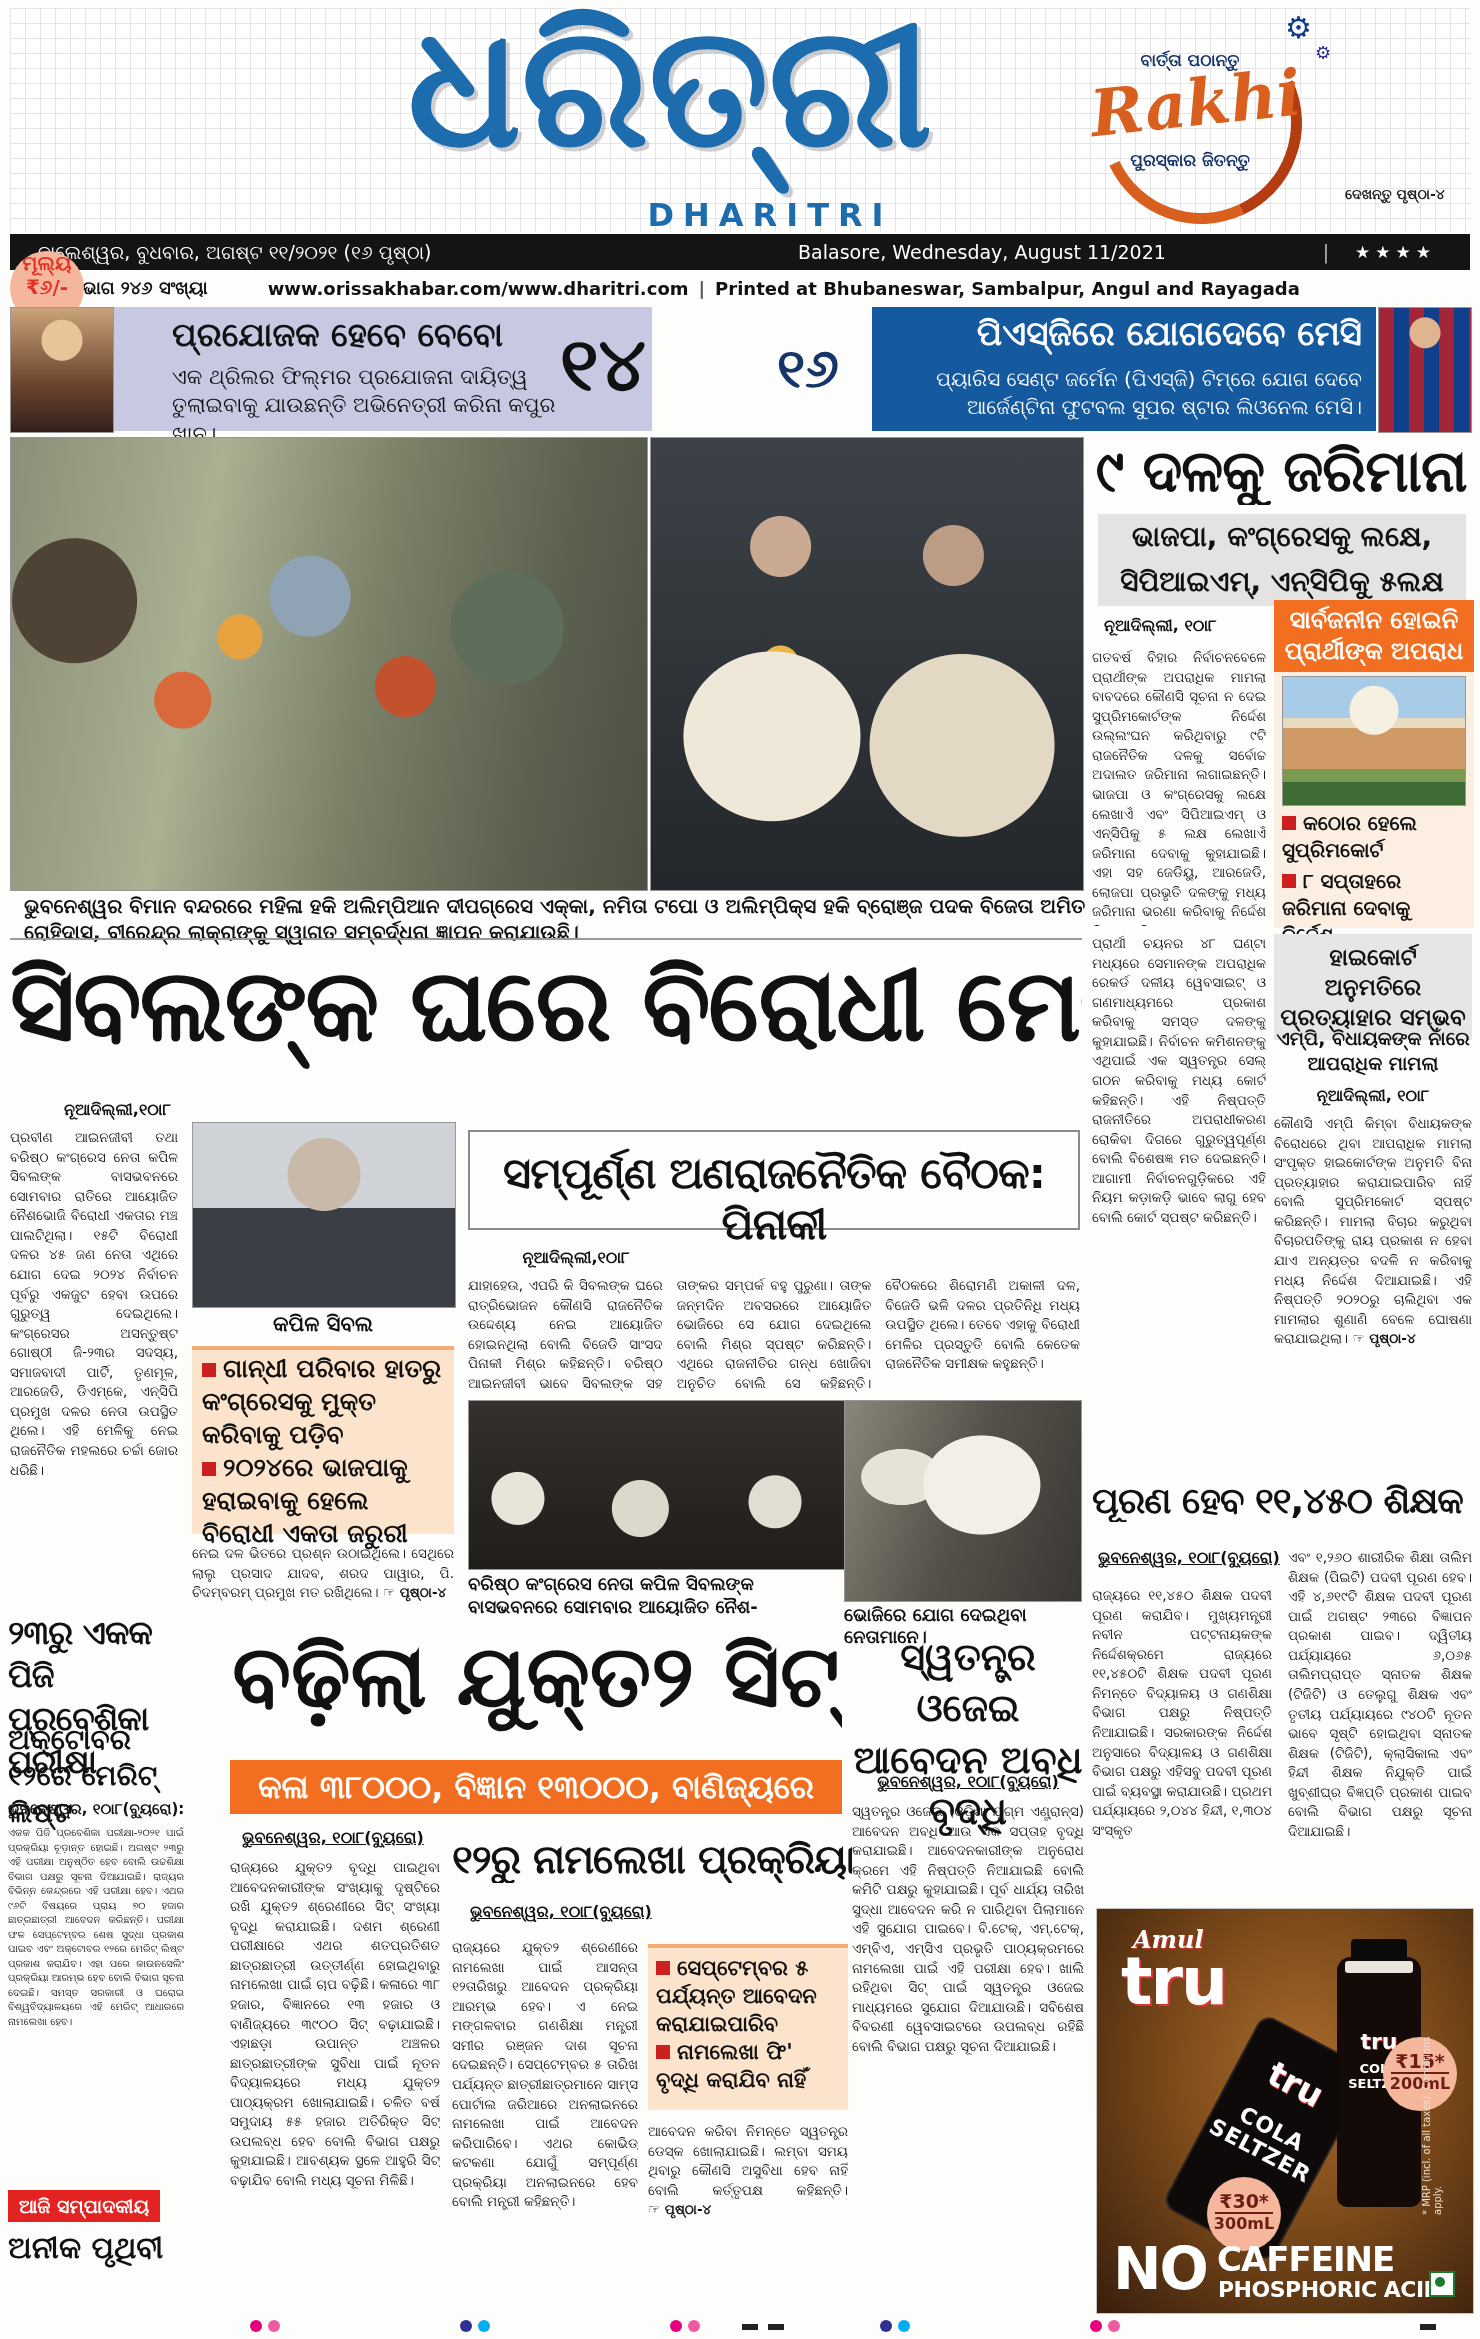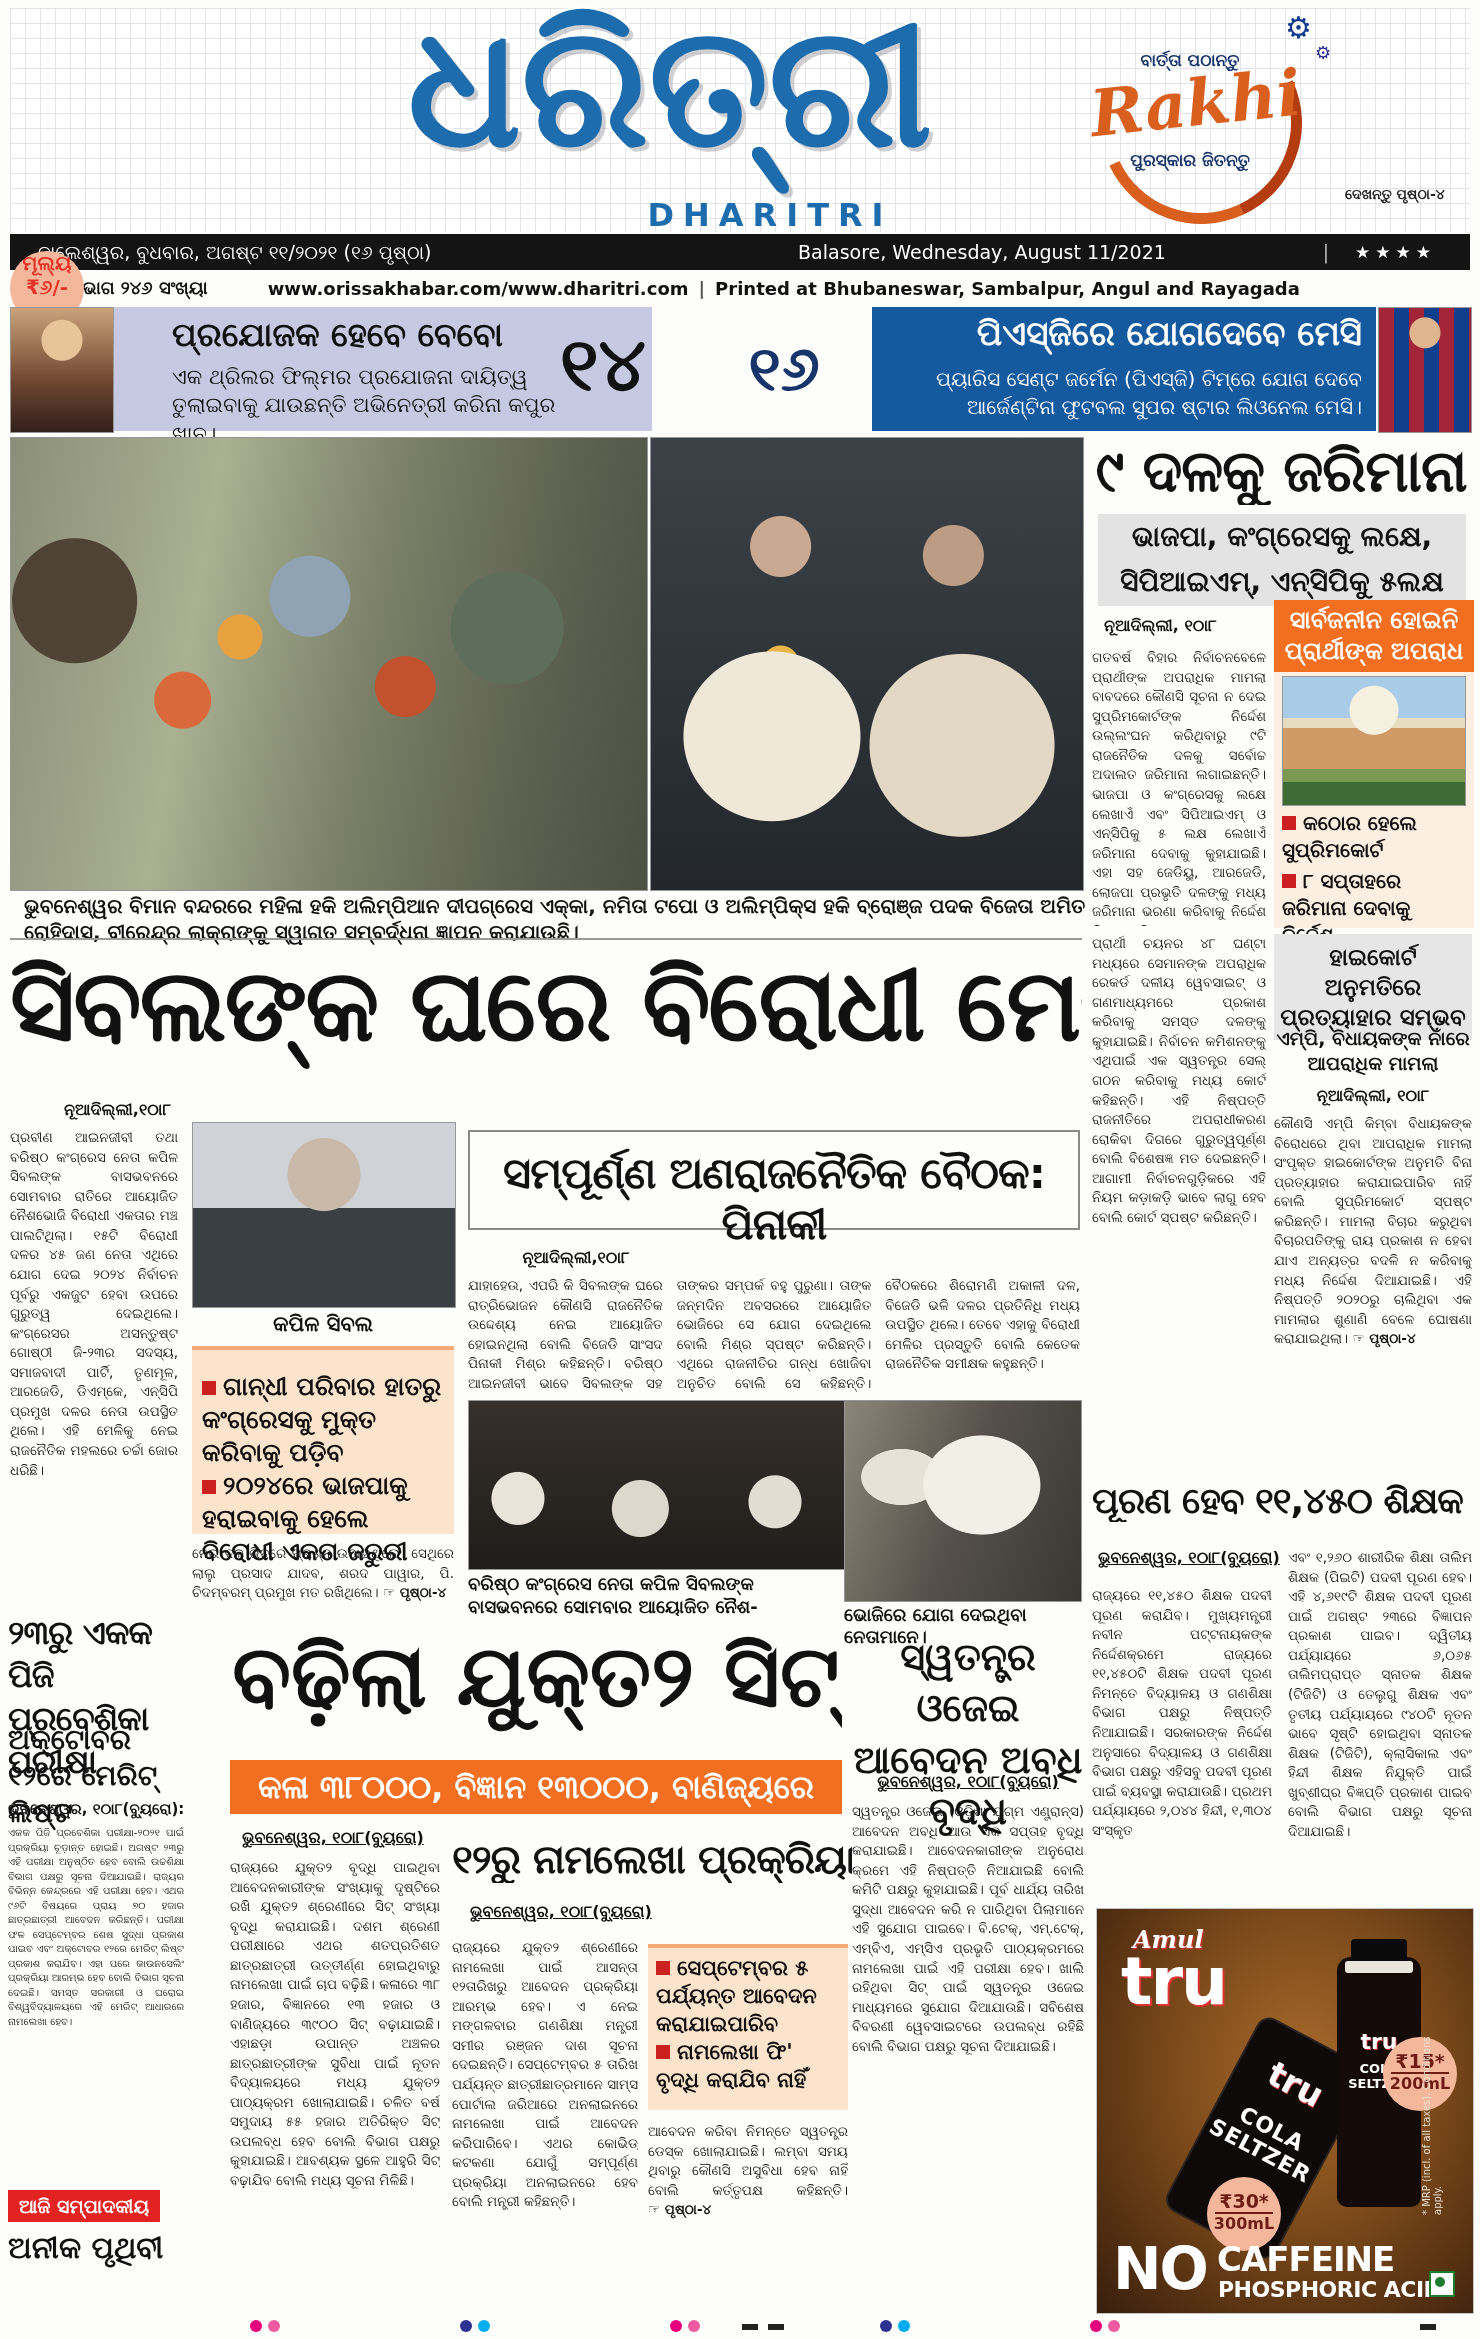--- a/index.html
+++ b/index.html
@@ -43,21 +43,21 @@
   .infoline .vol{margin-left:30px;}
   .infoline .web{margin-left:60px;}
   .infoline .pipe{margin:0 10px;color:#555;}
   .infoline .price{margin-left:auto;margin-right:18px;color:#e53228;font-size:20px;}
 
   
   .t-lav{left:114px;top:307px;width:530px;height:124px;background:#c7c9e2;padding-left:8px;}
   .t-lav .tt{position:absolute;left:58px;top:8px;font-size:33px;font-weight:bold;}
   .t-lav .ts{position:absolute;left:58px;top:56px;width:400px;font-size:21px;line-height:1.35;}
   .t-lav .pn{position:absolute;right:6px;top:14px;font-size:74px;font-weight:bold;}
-  .t-n16{left:724px;top:307px;width:120px;height:124px;font-size:62px;font-weight:bold;color:#17356b;
+  .t-n16{left:748px;top:307px;width:120px;height:124px;font-size:54px;font-weight:bold;color:#17356b;
     text-align:center;line-height:124px;}
   .t-blue{left:872px;top:307px;width:504px;height:124px;background:#15599f;color:#fff;}
   .t-blue .tt{position:absolute;right:14px;top:6px;font-size:34px;font-weight:bold;}
   .t-blue .ts{position:absolute;right:14px;top:58px;width:460px;font-size:20px;line-height:1.4;text-align:right;}
 
   
   .ph-kareena{left:10px;top:307px;width:102px;height:124px;background:
     radial-gradient(circle at 50% 26%,#e8c49a 0 20px,transparent 21px),
     linear-gradient(#caa27a,#6e4630 60%,#33201a);}
   .ph-messi{left:1378px;top:307px;width:92px;height:124px;background:
@@ -115,21 +115,21 @@
     text-align:center;line-height:30px;padding:8px 4px;box-sizing:border-box;}
   .gb2-s{left:1274px;top:1026px;width:198px;font-size:19px;font-weight:bold;text-align:center;line-height:25px;}
   .gb2-d{left:1274px;top:1086px;width:198px;text-align:center;}
   .fine-b3{left:1274px;top:1114px;width:198px;height:336px;}
 
   .rule-top{left:10px;top:938px;width:1072px;border-top:2px solid #9a9a9a;height:0;}
   .big-hl{left:10px;top:940px;width:1072px;font-size:100px;line-height:1.32;letter-spacing:-2px;white-space:nowrap;}
   .sibal-dl{left:64px;top:1100px;}
   .sibal-left{left:10px;top:1128px;width:168px;height:468px;}
   .sibal-cap{left:192px;top:1312px;width:262px;text-align:center;font-size:21px;font-weight:bold;}
-  .pinkbox{left:192px;top:1346px;width:262px;height:188px;background:#fce4cc;border-top:4px solid #f3aa74;box-sizing:border-box;padding:20px 10px;}
+  .pinkbox{left:192px;top:1346px;width:262px;height:188px;background:#fce4cc;border-top:4px solid #f3aa74;box-sizing:border-box;padding:2px 10px;}
   .pinkbox .bl{font-size:25px;font-weight:bold;line-height:33px;}
   .sibal-below{left:192px;top:1544px;width:262px;height:64px;}
 
   .pinaki-box{left:468px;top:1130px;width:612px;height:100px;border:2px solid #8a8a8a;box-sizing:border-box;}
   .pinaki-hl{width:100%;margin-top:16px;font-size:43px;text-align:center;letter-spacing:-1px;}
   .pinaki-dl{left:486px;top:1248px;width:180px;text-align:center;}
   .pinaki-body{left:468px;top:1276px;width:612px;height:118px;column-count:3;column-gap:14px;}
   .strip-cap{left:468px;top:1572px;width:370px;font-size:18px;font-weight:600;line-height:1.3;}
   .strip-cap2{left:844px;top:1604px;width:236px;font-size:18px;font-weight:600;}
 

